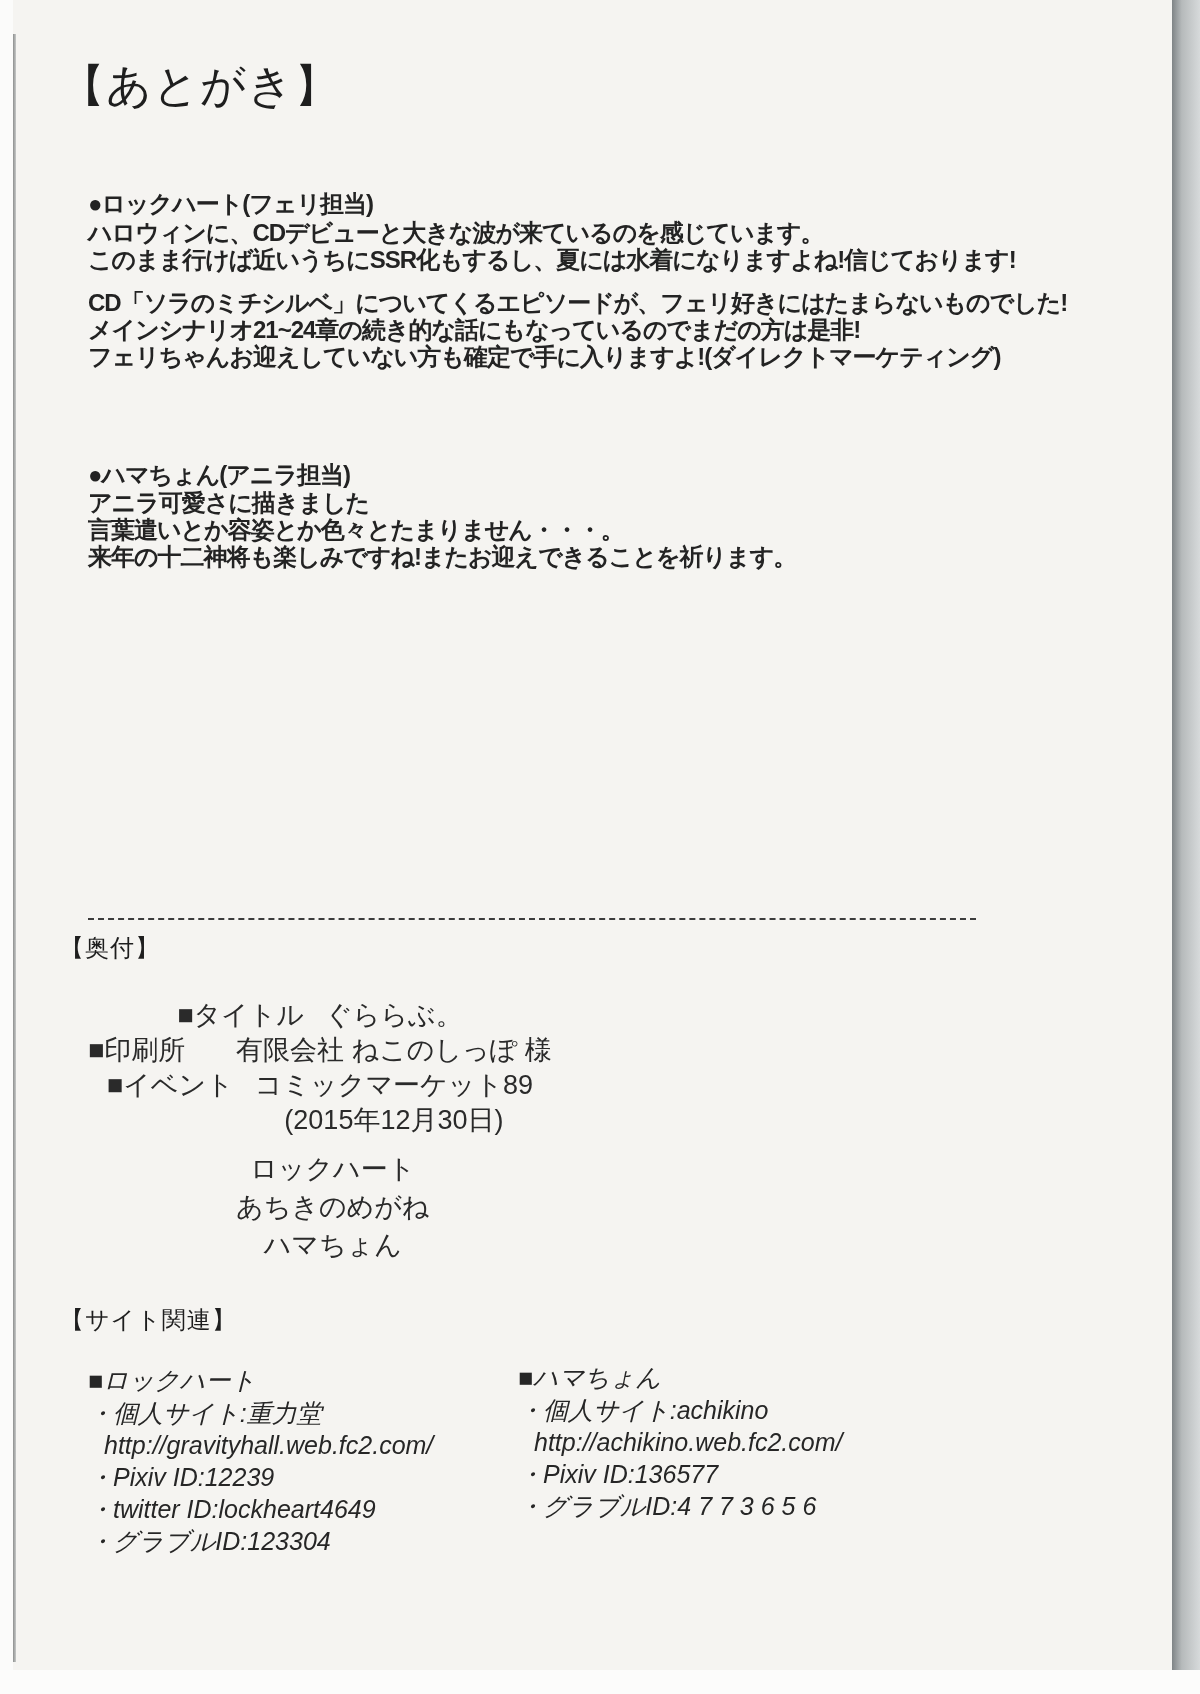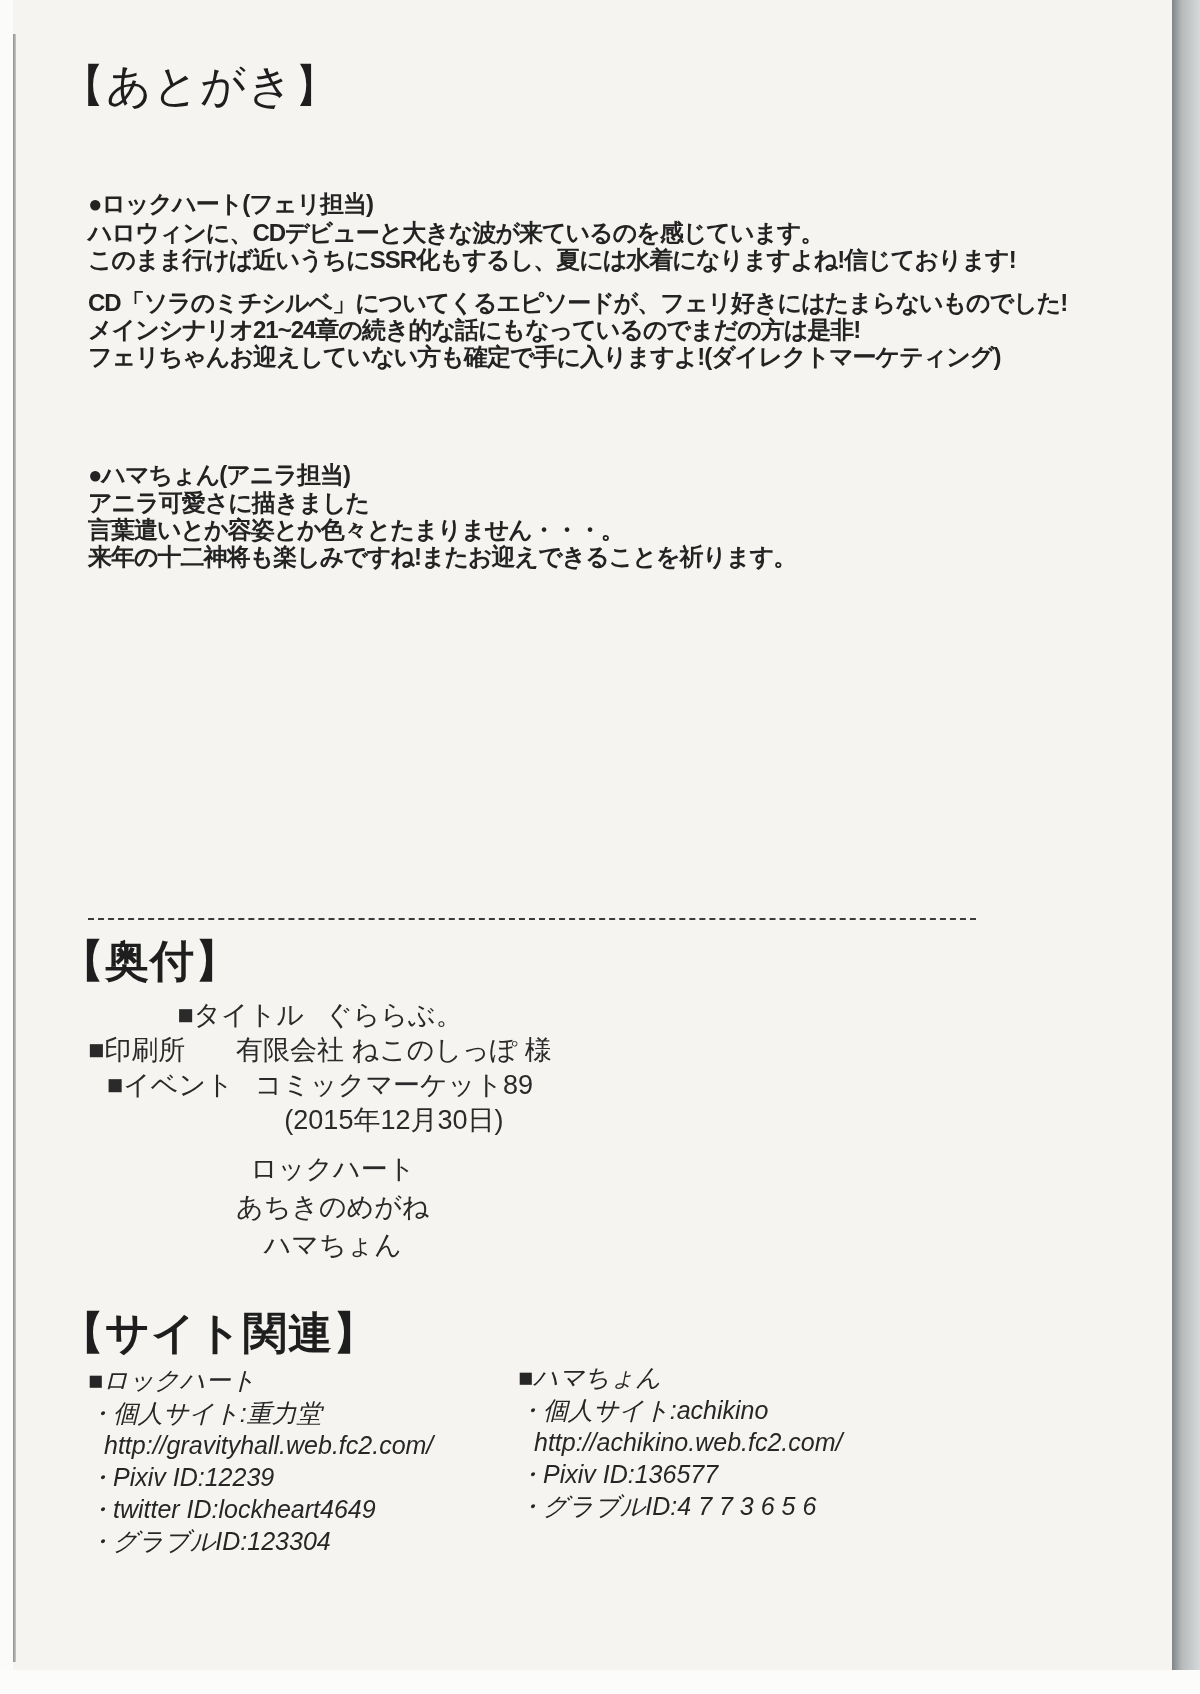--- a/index.html
+++ b/index.html
@@ -25,21 +25,21 @@
                      line-height:27px; letter-spacing:-1px; white-space:nowrap; color:#232323; }
   #sec1-title { top:190px; }
   #sec1-p1    { top:219px; }
   #sec1-p2    { top:289px; }
   #sec2-title { top:461px; }
   #sec2-body  { top:489px; }
 
   .dashline { position:absolute; left:88px; top:918px; width:888px; height:0;
               border-top:2px dashed #3c3c3c; }
 
-  .h2 { position:absolute; font-size:44px; font-weight:700; letter-spacing:1px; }
+  .h2 { position:absolute; font-size:24px; font-weight:400; letter-spacing:1px; }
   #colophon-h { left:60px; top:932px; }
   #sites-h    { left:60px; top:1304px; }
 
   .colo-group { position:absolute; left:88px; font-size:27px; white-space:nowrap; color:#2a2a2a; }
   #colo-g1 { top:998px;  line-height:35px; }
   #colo-g2 { top:1150px; line-height:38px; }
   .colo-row { display:flex;justify-content:center; }
   .colo-label { display:inline-block; width:148px; }
   .colo-value { display:inline-block; }
 

